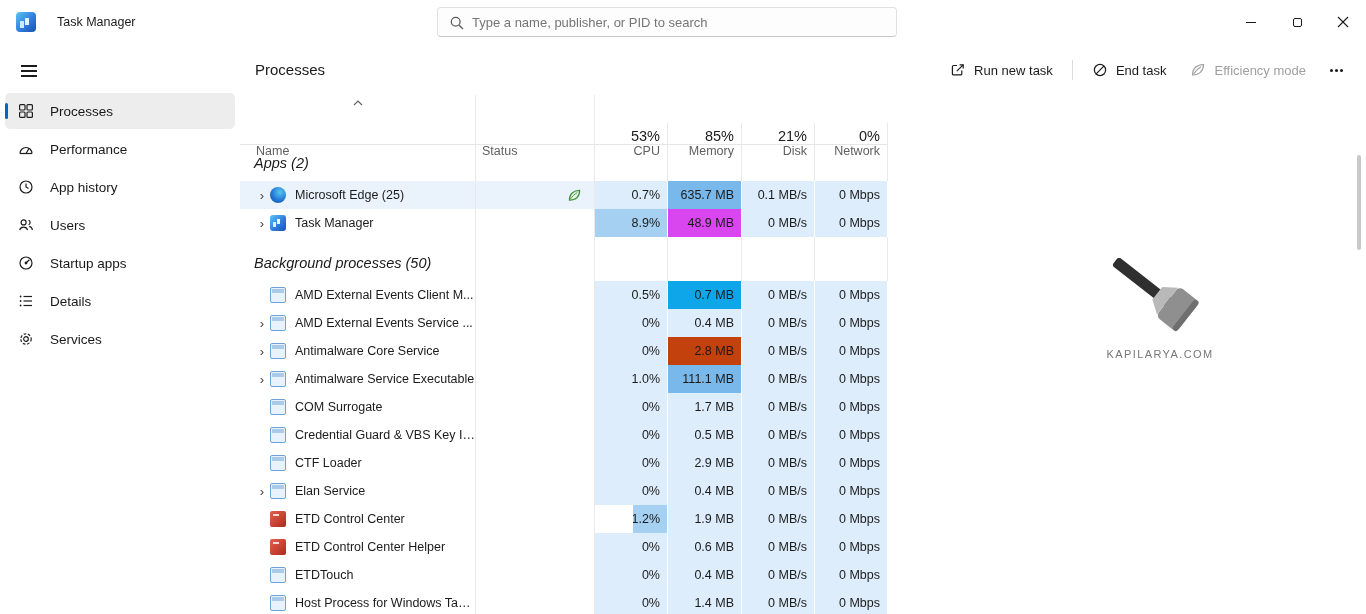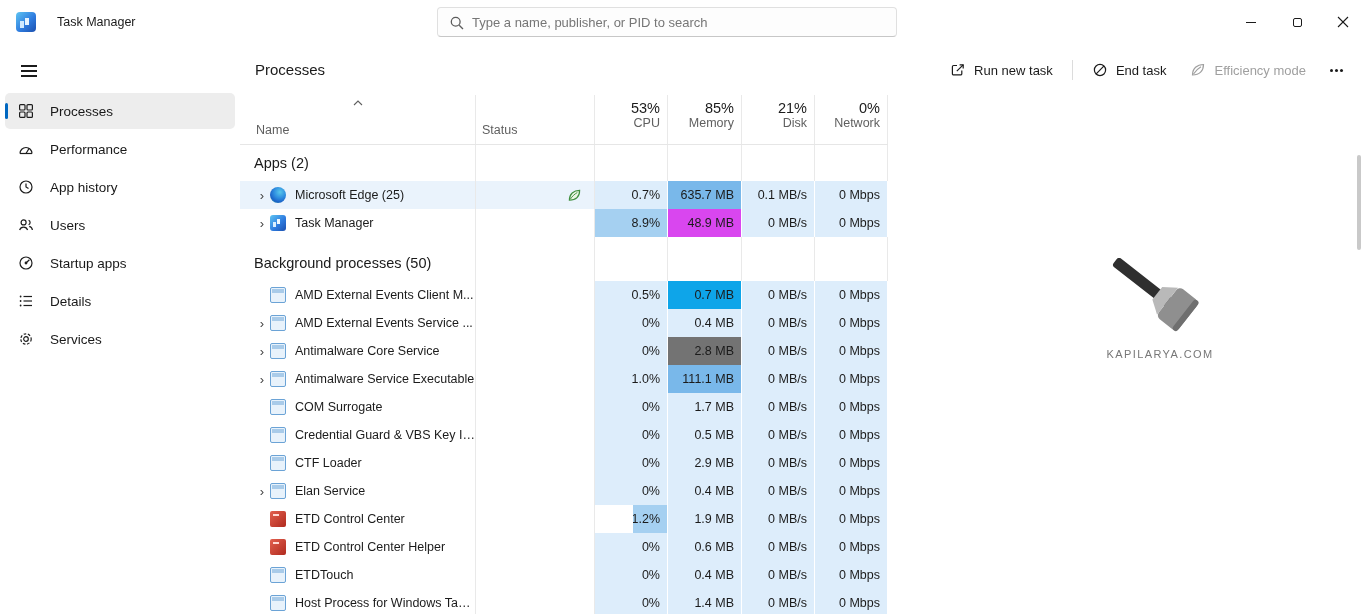--- a/index.html
+++ b/index.html
@@ -54,25 +54,25 @@
 
   
   .table-wrap { position:absolute; left:240px; top:95px; width:648px; }
   .thead, .prow { display:grid; grid-template-columns:236px 119px 73px 74px 73px 73px; }
   .thead { height:50px; border-bottom:1px solid #e6e6e6; }
   .hcell { position:relative; border-right:1px solid #e9e9e9; }
   .hlabel { font-size:12.5px; color:#5f5f5f; }
   .h-name .hlabel { position:absolute; left:16px; bottom:7px; }
   .h-status .hlabel { position:absolute; left:6px; bottom:7px; }
   .sort-arrow { position:absolute; top:5px; left:50%; transform:translateX(-50%); }
-  .h-num { display:flex; flex-direction:column; align-items:flex-end; padding:5px 7px 7px 0; }
+  .h-num { display:flex; flex-direction:column; align-items:flex-end; justify-content:space-between; padding:5px 7px 7px 0;margin-top:28px; }
   .htotal { font-size:14.5px; color:#1b1b1b; }
 
   .prow { height:28px; }
-  .group-row { height:36px; }
+  .group-row { height:36px;font-style:italic; }
   .spacer-row { height:8px; }
   .cell { border-right:1px solid #e9e9e9; display:flex; align-items:center; font-size:12.5px; color:#1b1b1b; overflow:hidden; }
   .c-name { padding-left:14px; }
   .chev { width:16px; flex:0 0 16px; font-size:13px; color:#444; display:flex; align-items:center; justify-content:center; }
   .picon { width:16px; height:16px; flex:0 0 16px; margin-right:9px; }
   .plabel { white-space:nowrap; overflow:hidden; text-overflow:ellipsis; }
   .glabel { font-size:14.5px; color:#1a1a1a; white-space:nowrap; }
   .c-status { justify-content:flex-end; padding-right:12px; }
   .c-num { justify-content:flex-end; padding-right:7px; border-right-color:#ffffff; }
   .group-row .cell, .spacer-row .cell { border-right-color:#e9e9e9; }
@@ -338,21 +338,21 @@
   </div>
 
   <div class="prow">
     <div class="cell c-name">
       <span class="chev">›</span>
       <span class="picon icon-window"></span>
       <span class="plabel">Antimalware Core Service</span>
     </div>
     <div class="cell c-status"></div>
     <div class="cell c-num c-cpu" style="background: rgb(221, 237, 251);">0%</div>
-    <div class="cell c-num c-memory" style="background: #737373;">2.8 MB</div>
+    <div class="cell c-num c-memory" style="background: #c2410c;">2.8 MB</div>
     <div class="cell c-num c-disk" style="background: rgb(221, 237, 251);">0 MB/s</div>
     <div class="cell c-num c-network" style="background: rgb(221, 237, 251);">0 Mbps</div>
   </div>
 
   <div class="prow">
     <div class="cell c-name">
       <span class="chev">›</span>
       <span class="picon icon-window"></span>
       <span class="plabel">Antimalware Service Executable</span>
     </div>

